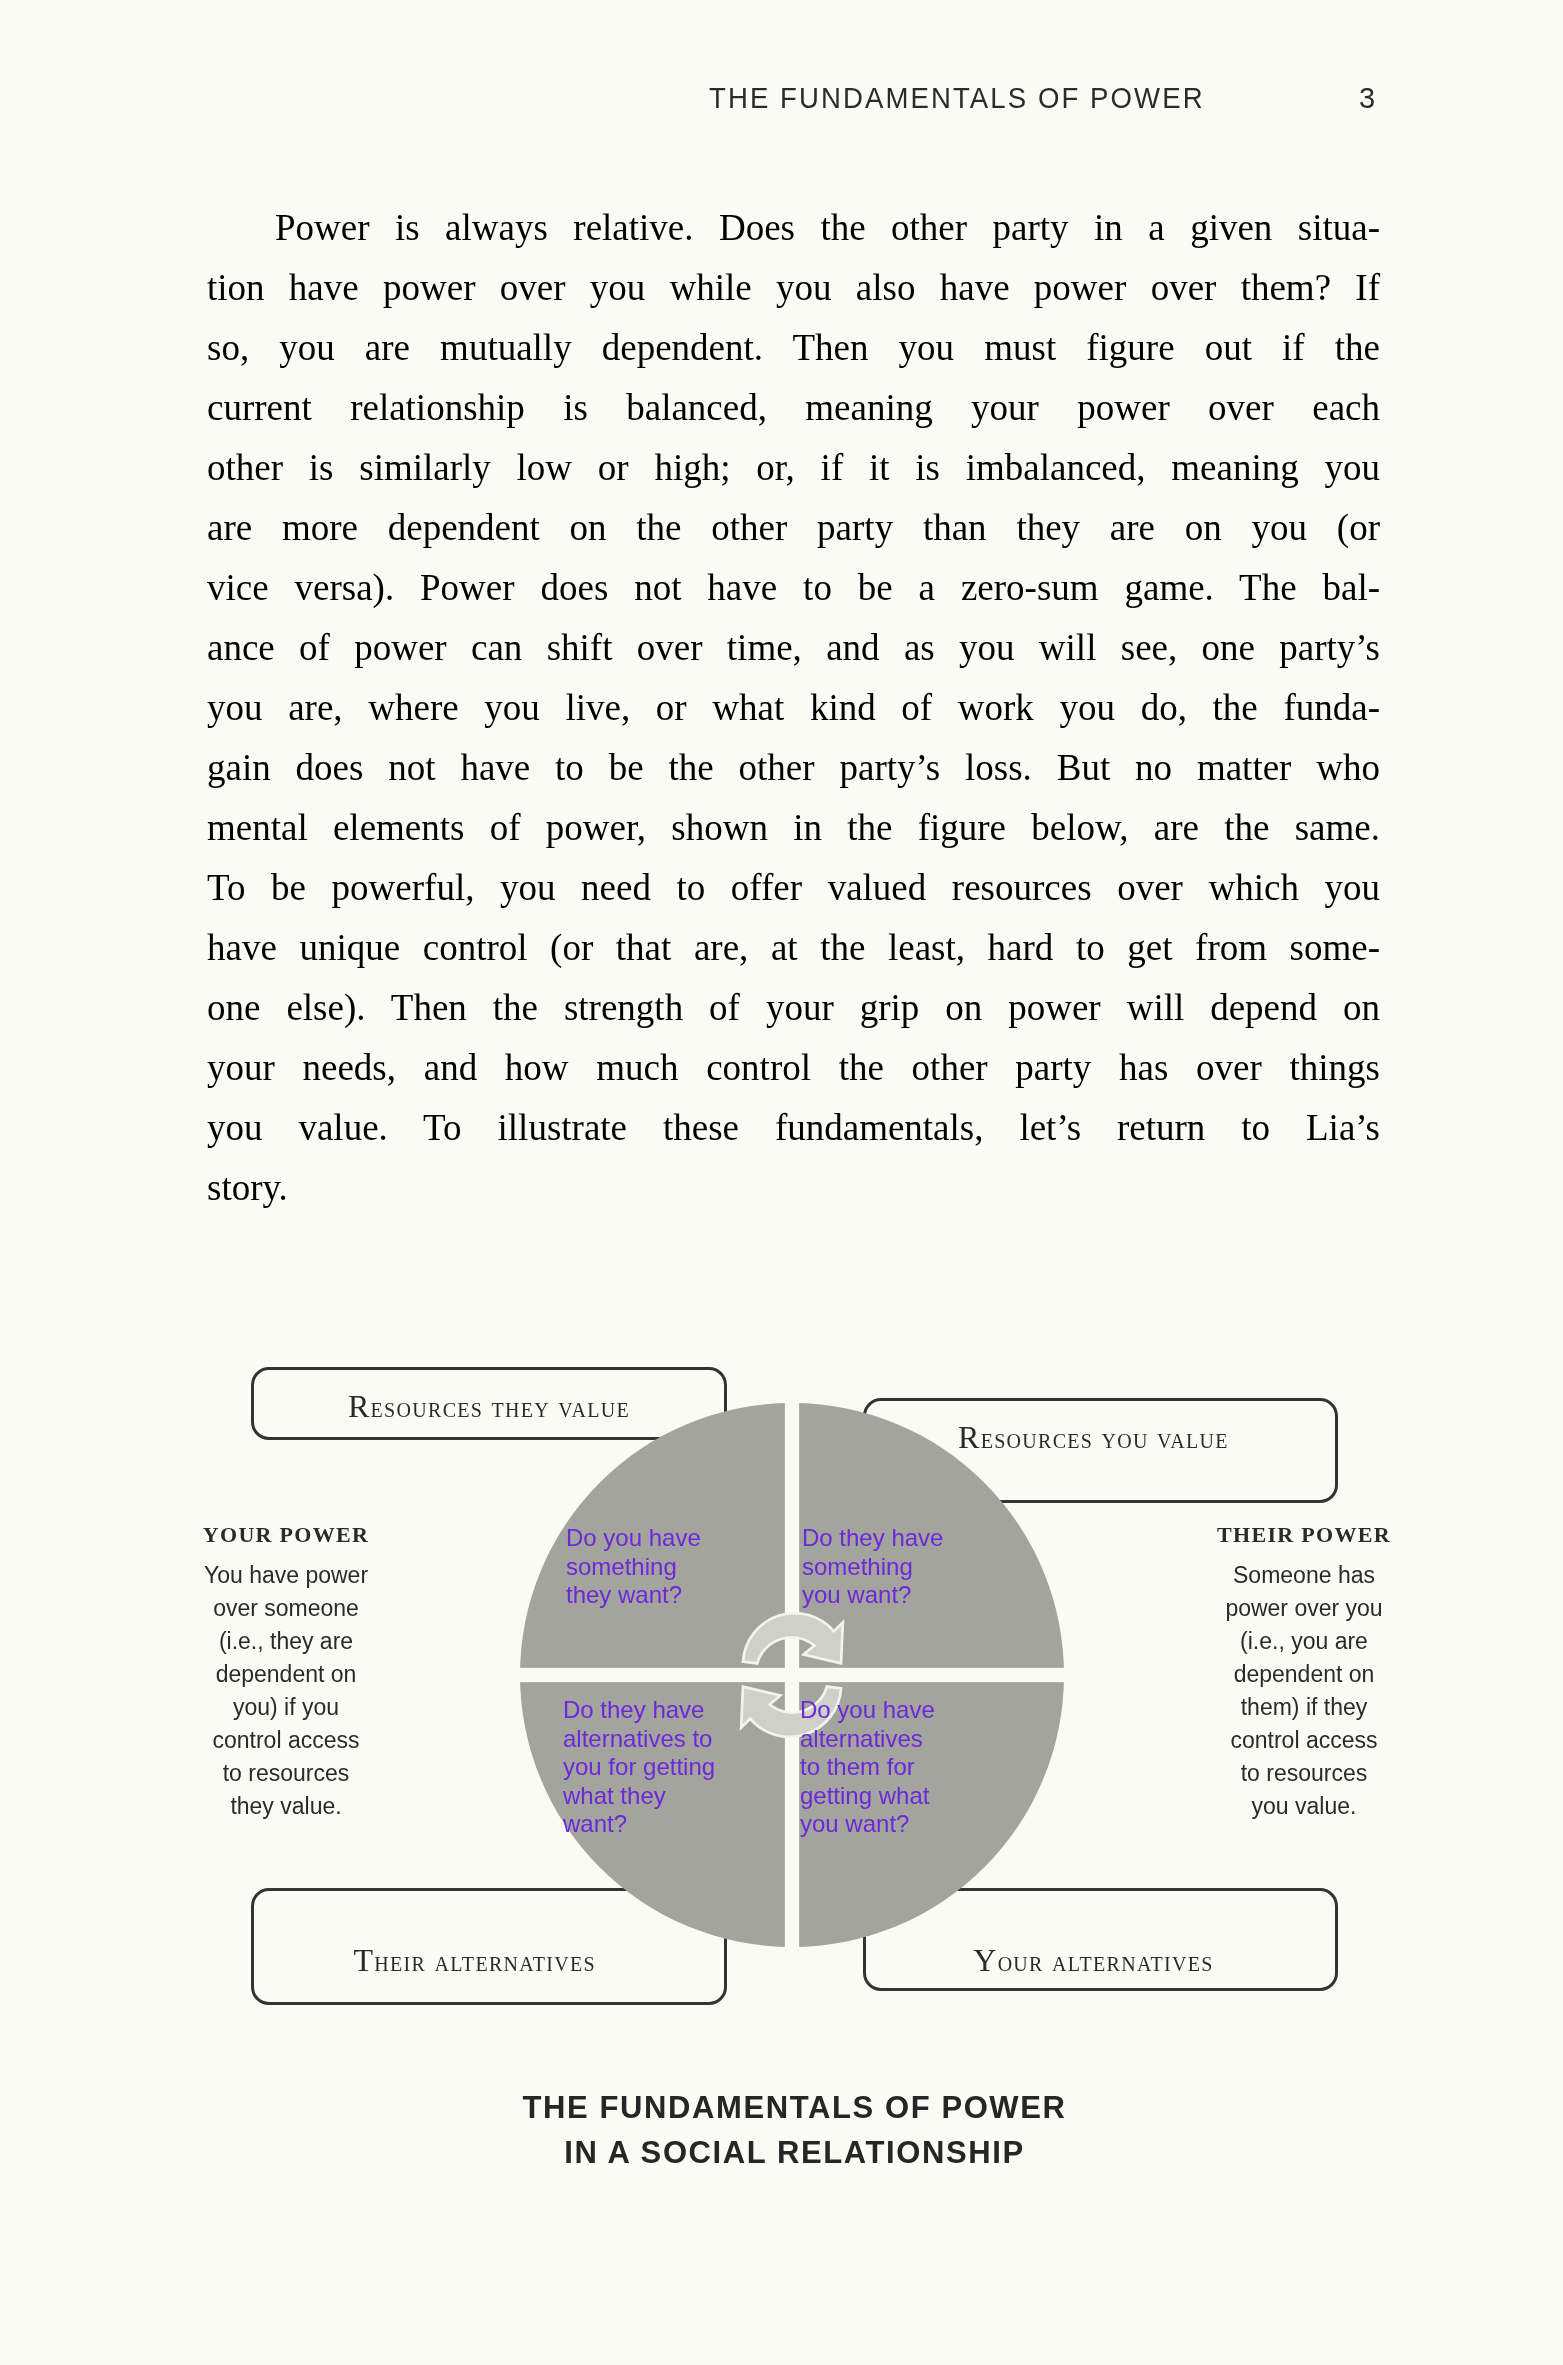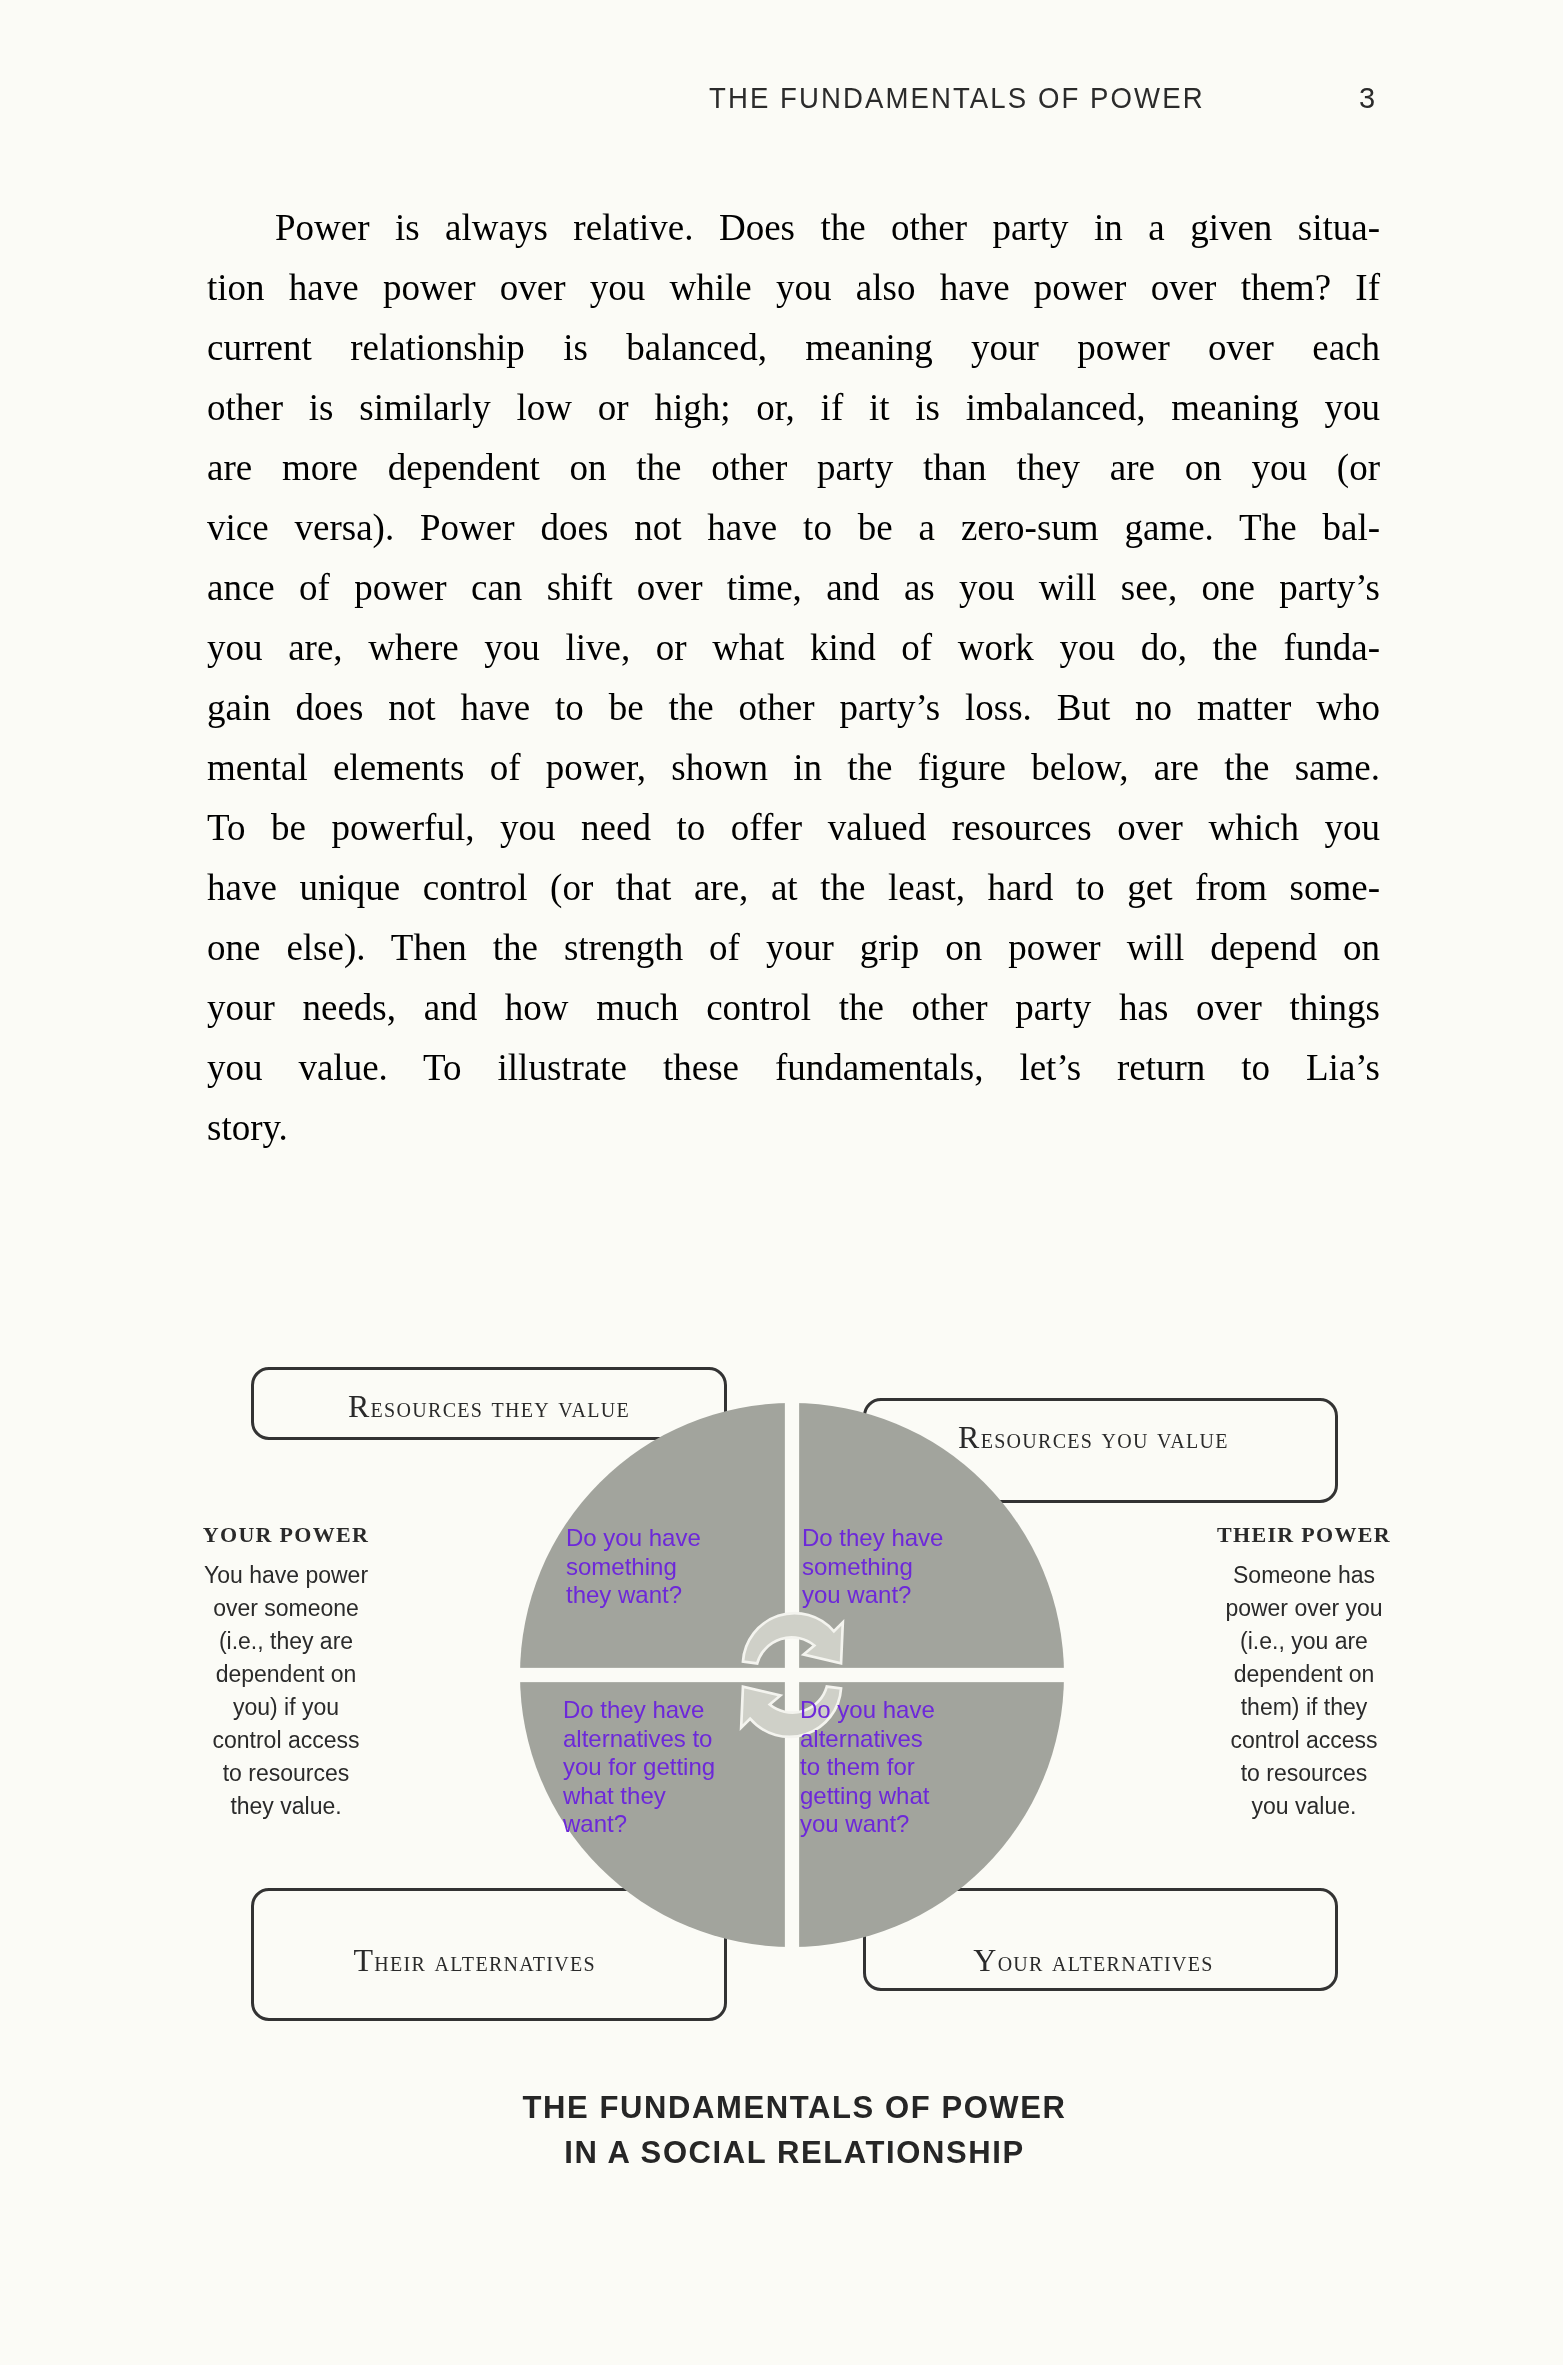--- a/index.html
+++ b/index.html
@@ -70,20 +70,21 @@
 <body>
 
 <div class="running-head">
   <span class="title">THE FUNDAMENTALS OF POWER</span>
   <span class="pageno">3</span>
 </div>
 
 <div class="body-text">
   <span class="line indent">Power is always relative. Does the other party in a given situa-</span>
   <span class="line">tion have power over you while you also have power over them? If</span>
+  <span class="line">so, you are mutually dependent. Then you must figure out if the</span>
   <span class="line">current relationship is balanced, meaning your power over each</span>
   <span class="line">other is similarly low or high; or, if it is imbalanced, meaning you</span>
   <span class="line">are more dependent on the other party than they are on you (or</span>
   <span class="line">vice versa). Power does not have to be a zero-sum game. The bal-</span>
   <span class="line">ance of power can shift over time, and as you will see, one party’s</span>
   <span class="line">you are, where you live, or what kind of work you do, the funda-</span>
   <span class="line">gain does not have to be the other party’s loss. But no matter who</span>
   <span class="line">mental elements of power, shown in the figure below, are the same.</span>
   <span class="line">To be powerful, you need to offer valued resources over which you</span>
   <span class="line">have unique control (or that are, at the least, hard to get from some-</span>
@@ -96,21 +97,21 @@
 <div class="figure">
 
   <div class="box" style="left:251px; top:1367px; width:476px; height:73px;">
     <div class="box-label" style="top:18px;"><span class="cap">R</span><span>esources they value</span></div>
   </div>
 
   <div class="box" style="left:863px; top:1366px; width:475px; height:105px;margin-top:32px;">
     <div class="box-label" style="top:18px; left:-7.1px;"><span class="cap">R</span><span>esources you value</span></div>
   </div>
 
-  <div class="box" style="left:251px; top:1888px; width:476px; height:133px;">
+  <div class="box" style="left:251px; top:1888px; width:476px; height:117px;">
     <div class="box-label" style="top:51px; left:-14.3px;"><span class="cap">T</span><span>heir alternatives</span></div>
   </div>
 
   <div class="box" style="left:863px; top:1888px; width:475px; height:103px;">
     <div class="box-label" style="top:51px; left:-7.1px;"><span class="cap">Y</span><span>our alternatives</span></div>
   </div>
 
   <div class="circle-wrap">
     <svg width="544" height="544" viewBox="0 0 610 610">
       <circle cx="305" cy="305" r="305" fill="#a2a49d"></circle>

